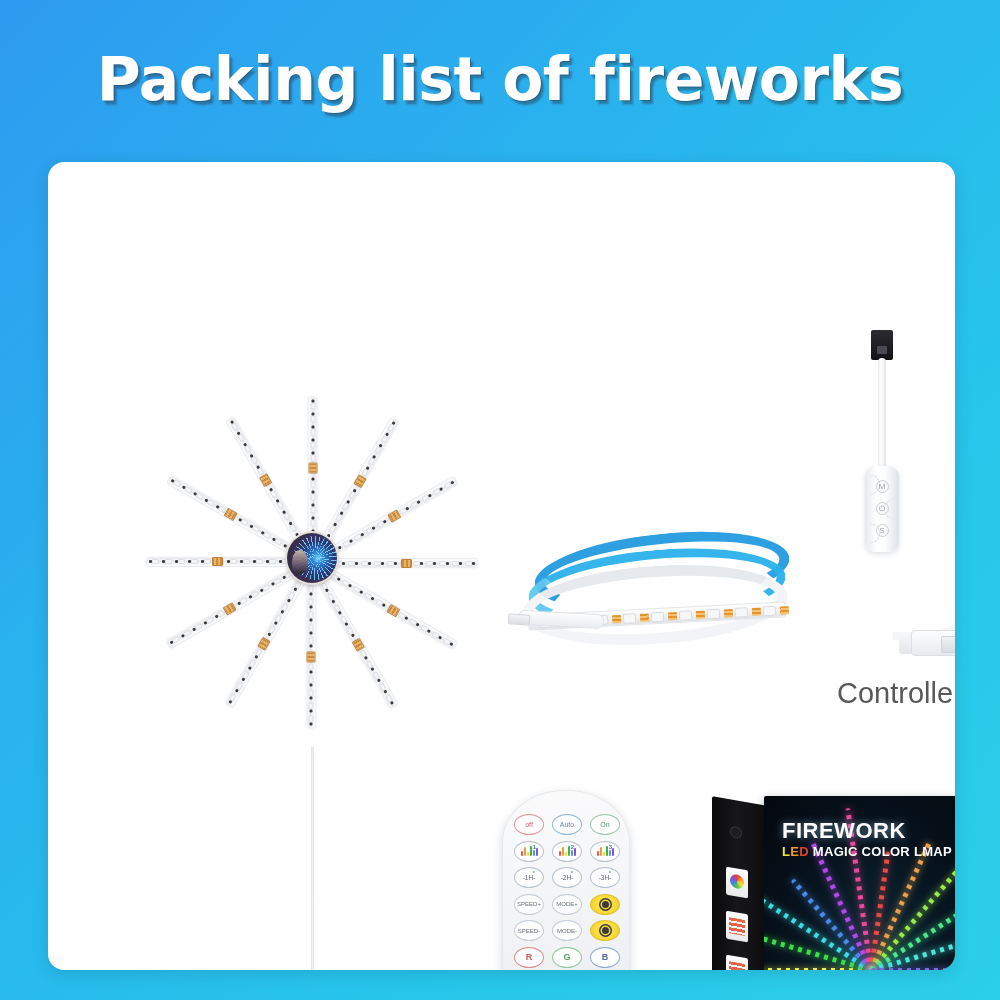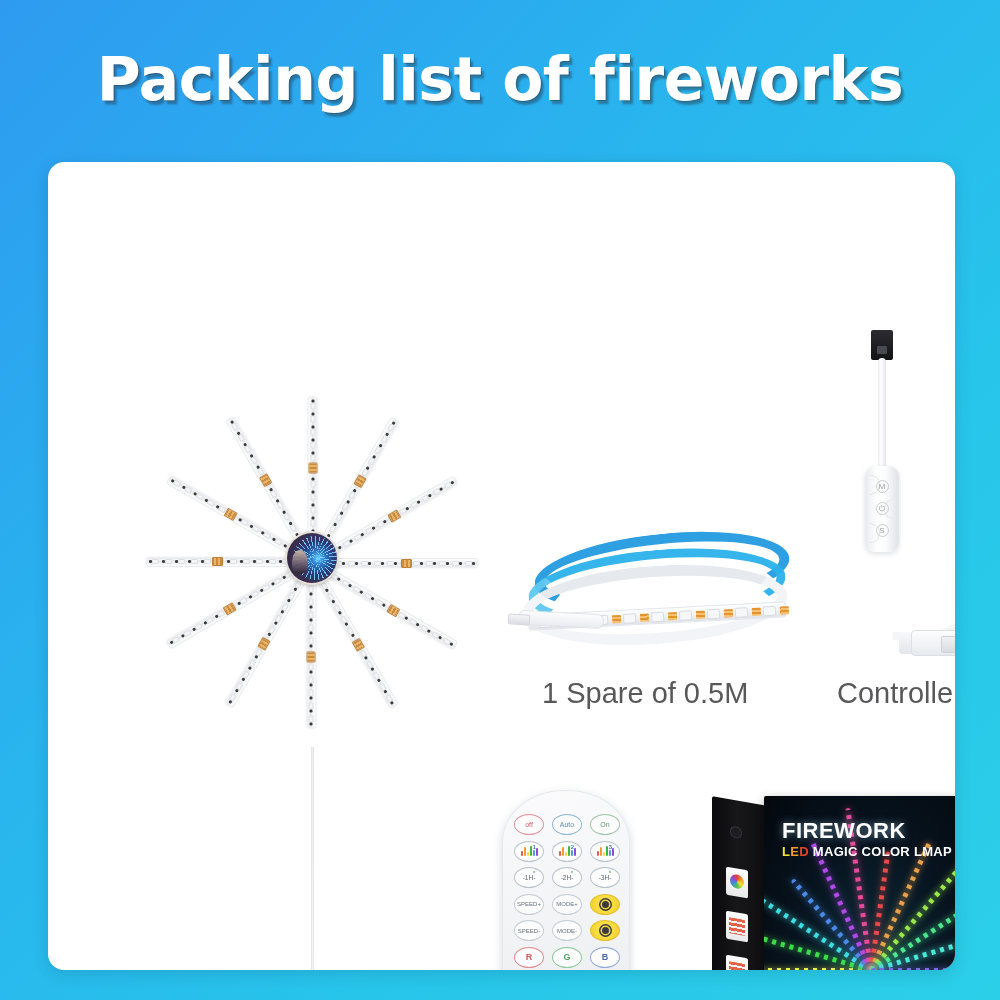--- a/index.html
+++ b/index.html
@@ -719,16 +719,15 @@
           <div class="fw-ray" style="width: 120px; transform: rotate(-32.7273deg); background: repeating-linear-gradient(90deg, rgb(74, 232, 138) 0px, rgb(74, 232, 138) 4px, transparent 4px, transparent 9px); filter: drop-shadow(rgb(74, 232, 138) 0px 0px 3px);"></div>
           <div class="fw-ray" style="width: 142px; transform: rotate(-16.3636deg); background: repeating-linear-gradient(90deg, rgb(74, 232, 216) 0px, rgb(74, 232, 216) 4px, transparent 4px, transparent 9px); filter: drop-shadow(rgb(74, 232, 216) 0px 0px 3px);"></div>
           <div class="fw-ray" style="width: 164px; transform: rotate(0deg); background: repeating-linear-gradient(90deg, rgb(122, 106, 232) 0px, rgb(122, 106, 232) 4px, transparent 4px, transparent 9px); filter: drop-shadow(rgb(122, 106, 232) 0px 0px 3px);"></div>
         </div>
       <div class="fw-title">FIREWORK</div>
       <div class="fw-sub"><span class="l">L</span><span class="e">E</span><span class="d">D</span><span> MAGIC COLOR LMAP</span></div>
 
     </div>
   </div>
 
-  <div class="caption cap-spare">1 Spare of 0.5M</div>
   <div class="caption cap-controller">Controller</div>
 
 </div>
 
 </body></html>

